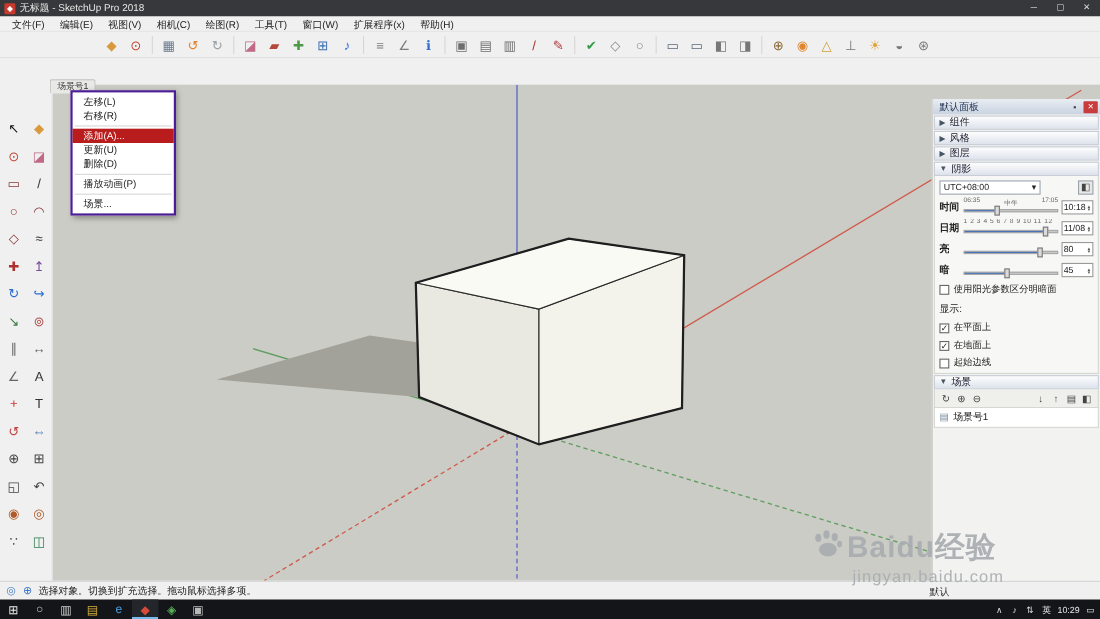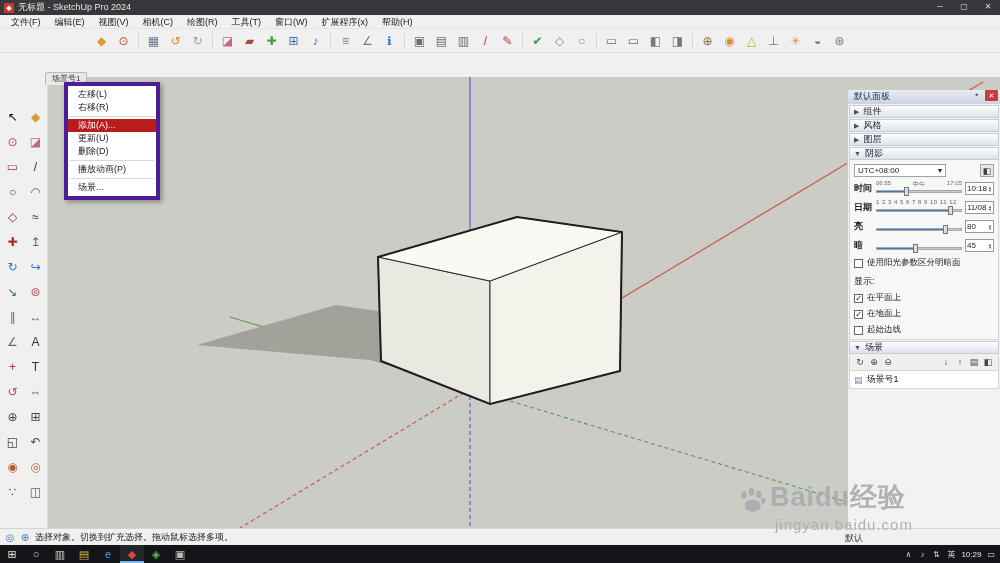--- a/index.html
+++ b/index.html
@@ -25,28 +25,28 @@
 
   
   .left-strip { position:absolute; top:77px; left:0; width:48px; height:451px; background:#f0f0f0; border-right:1px solid #dcdcdc; }
   .left-tools { position:absolute; top:107px; left:1px; width:47px; display:grid; grid-template-columns:repeat(2,23px); row-gap:6px; justify-items:center; }
 
   
   .viewport { position:absolute; top:77px; left:48px; width:952px; height:451px; }
   .scene-tab { position:absolute; left:45px; top:72px; height:13px; padding:0 6px; background:#e9e9e6; border:1px solid #b8b8b4; border-bottom:none; border-radius:2px 2px 0 0; font-size:8px; line-height:12px; color:#333; z-index:25; }
 
   
-  .context-menu { position:absolute; left:64px; top:82px; width:96px; background:#ffffff; border:4px solid #4c1d95; box-shadow:2px 2px 5px rgba(0,0,0,.35); padding:2px 0; z-index:60; font-size:9px; color:#222; }
+  .context-menu { position:absolute; left:64px; top:82px; width:96px; background:#ffffff; border:2px solid #4c1d95; box-shadow:2px 2px 5px rgba(0,0,0,.35); padding:2px 0; z-index:60; font-size:9px; color:#222; }
   .cm-item { height:13px; line-height:13px; padding:0 10px; white-space:nowrap; }
   .cm-item.hl { background:#b91c1c; color:#fff; }
   .cm-sep { height:1px; background:#d8d8d8; margin:2px 2px; }
 
   
   .panel { position:absolute; top:90px; right:0; width:153px; height:438px; background:#f2f2f0; border-left:1px solid #c8c8c8; z-index:20; font-size:9px; color:#222; }
-  .panel-header { height:14px; background:linear-gradient(#e9edf3,#c9d3e1); display:flex; align-items:flex-start; padding:0 2px 0 6px; color:#1f3050; }
+  .panel-header { height:14px; background:linear-gradient(#e9edf3,#c9d3e1); display:flex; align-items:center; padding:0 2px 0 6px; color:#1f3050; }
   .panel-pin { margin-left:auto; width:12px; text-align:center; color:#445; font-size:8px; }
   .panel-close { width:13px; height:11px; line-height:11px; background:#c83c3c; color:#fff; text-align:center; font-size:7px; border-radius:1px; margin-left:2px; }
   .sec { height:13px; margin:1px 1px 0; background:linear-gradient(#fdfdfd,#dde3ec); border:1px solid #c8cdd6; display:flex; align-items:center; gap:4px; padding:0 4px; color:#223; }
   .sec .caret { font-size:7px; color:#456; }
   .shadow-body { margin:0 1px; background:#f7f7f5; border:1px solid #d6d6d2; border-top:none; padding:3px 4px 3px; }
   .srow { display:flex; align-items:center; gap:3px; margin-top:4px; }
   .tz-select { width:92px; height:13px; background:#fff; border:1px solid #9aa4ae; display:flex; align-items:center; justify-content:space-between; padding:0 3px; font-size:8px; }
   .icon-btn { margin-left:auto; width:14px; height:13px; border:1px solid #9aa4ae; background:#e8e8e6; display:flex; align-items:center; justify-content:center; font-size:9px; color:#444; }
   .lbl { width:19px; font-size:9px;font-weight:bold; }
   .slider { flex:1; position:relative; height:15px; }
@@ -76,32 +76,32 @@
   
   .taskbar { position:absolute; top:545px; left:0; right:0; height:18px; background:#141518; display:flex; align-items:center; color:#ddd; }
   .tb-apps { display:flex; height:100%; }
   .task-icon { width:24px; height:18px; display:flex; align-items:center; justify-content:center; font-size:11px; }
   .task-icon.active { box-shadow:inset 0 -2px 0 #76b9ed; background:#23262b; }
   .tb-tray { margin-left:auto; display:flex; align-items:center; gap:6px; padding-right:5px; font-size:8px; color:#e8e8e8; }
   .tray-ic { font-size:8px; color:#d8d8d8; width:10px; text-align:center; }
 
   
   .watermark { position:absolute; left:737px; top:479px; z-index:70; color:#a9adb1; opacity:.92; pointer-events:none; }
-  .wm-row { display:flex; align-items:flex-end; gap:3px; }
+  .wm-row { display:flex; align-items:flex-start; gap:3px; }
   .wm-brand { font-size:27px; font-weight:bold; letter-spacing:1px; }
   .wm-url { font-size:15px; letter-spacing:1px; margin-top:1px; padding-left:38px; }
 </style>
 </head>
 <body>
 
 <div class="app">
 
   <div class="titlebar">
     <span class="app-logo">◆</span>
-    <span>无标题 - SketchUp Pro 2024</span>
+    <span>无标题 - SketchUp Pro 2018</span>
     <div class="win-controls">
       <span>─</span>
       <span>▢</span>
       <span>✕</span>
     </div>
   </div>
 
   <div class="menubar">
       <span class="menu-item">文件(F)</span>
       <span class="menu-item">编辑(E)</span>

